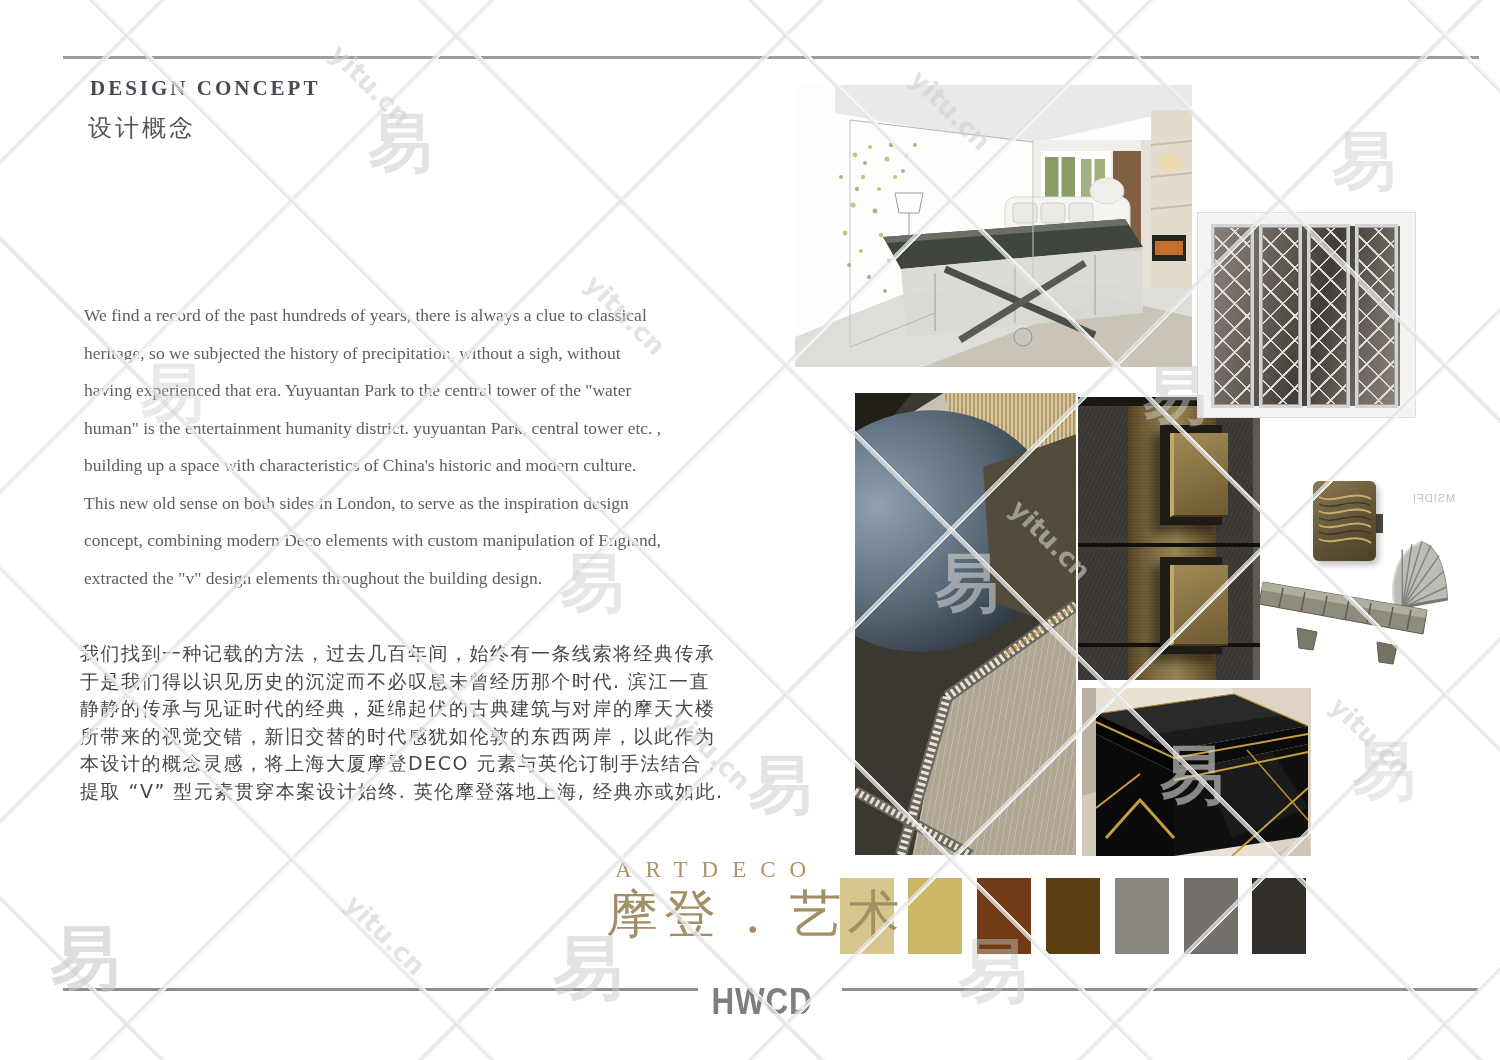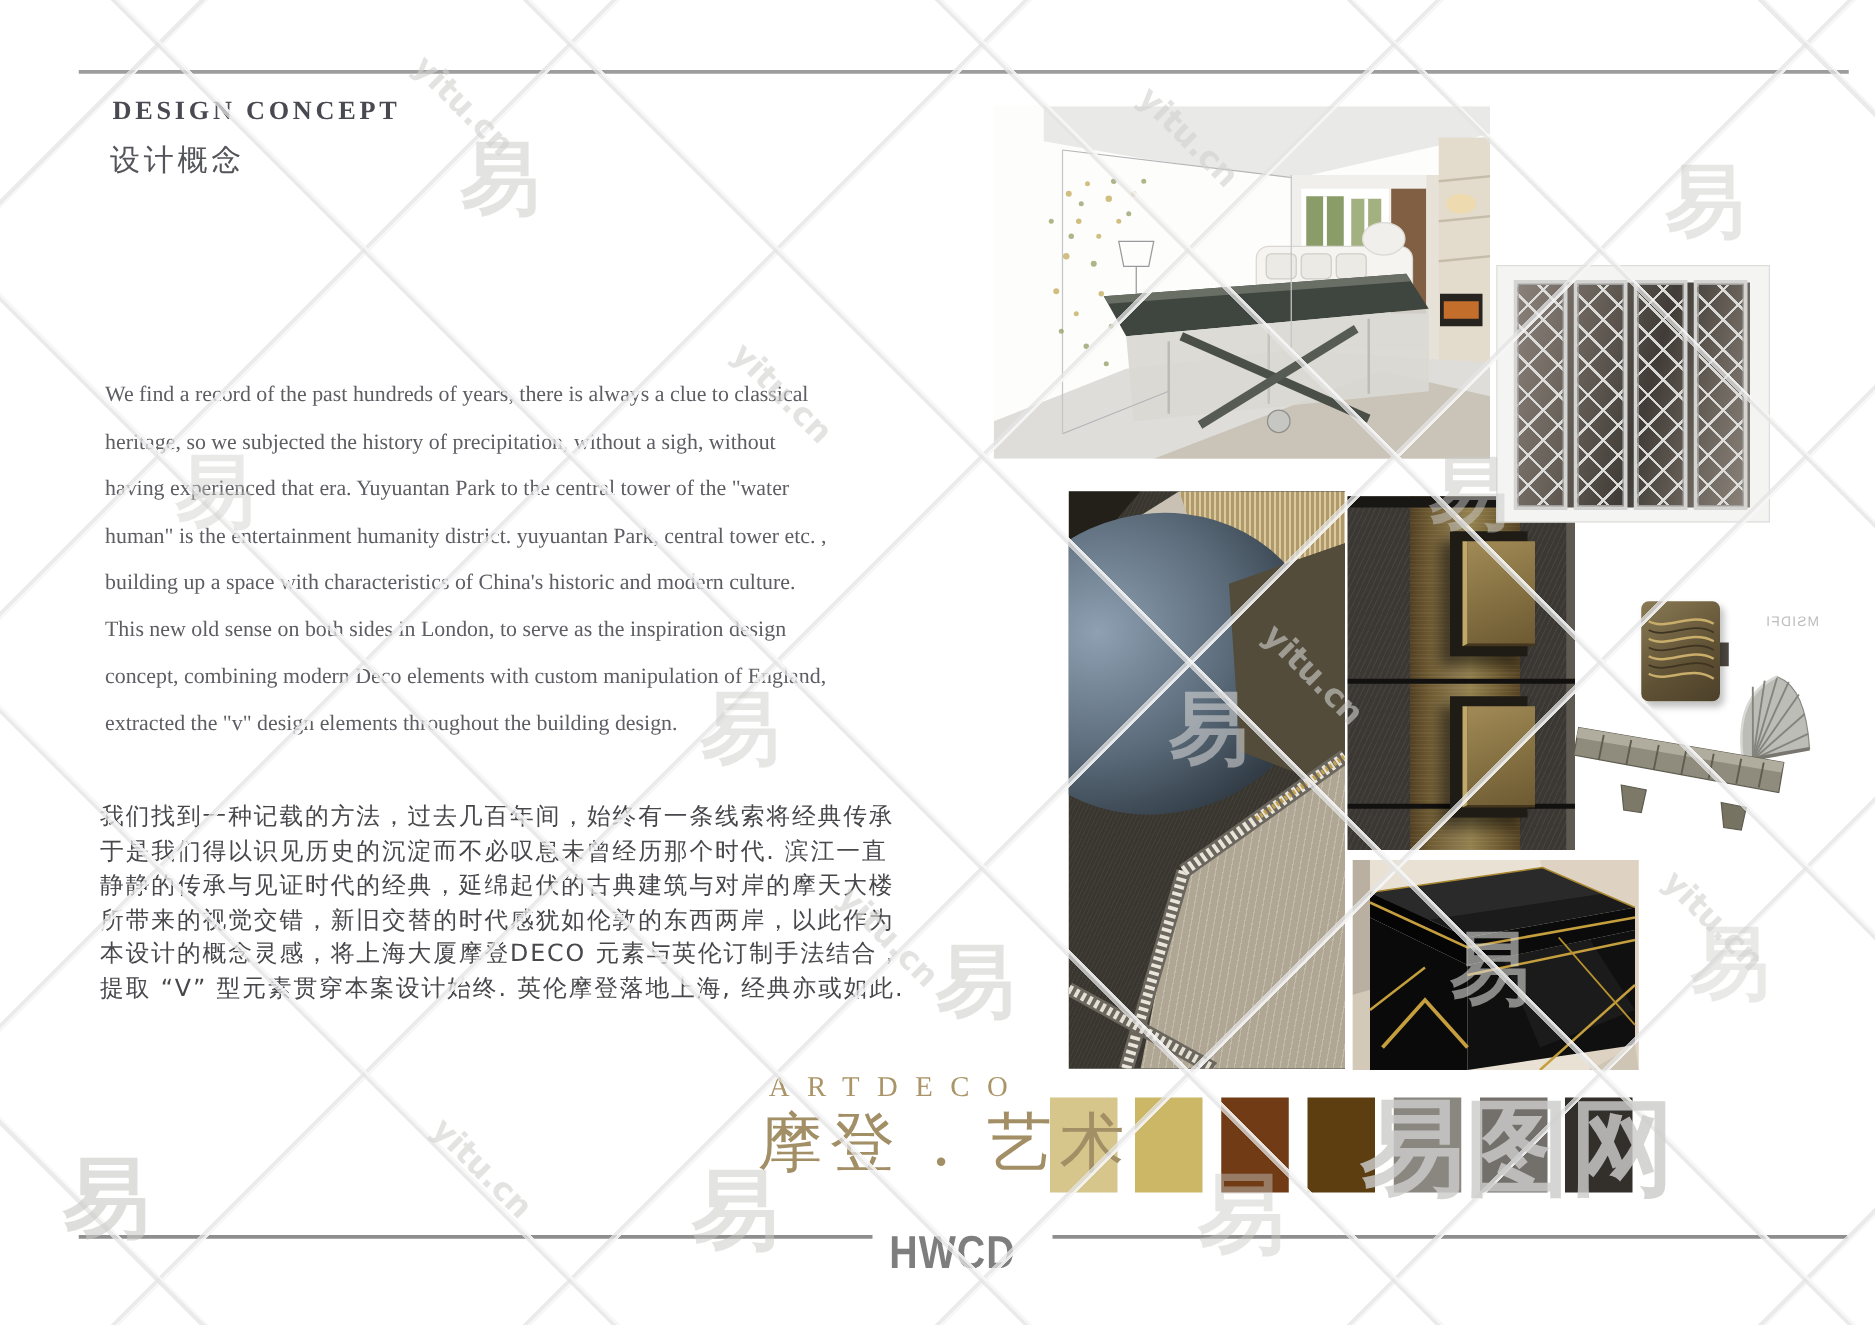--- a/index.html
+++ b/index.html
@@ -349,16 +349,15 @@
     <span class="wm-char" style="left:553px;top:922px;font-size:70px;opacity:.5;">易</span>
     <span class="wm-char" style="left:958px;top:925px;font-size:70px;opacity:.45;">易</span>
     <span class="wm-char" style="left:1352px;top:728px;font-size:64px;opacity:.4;">易</span>
     <span class="wm-site" style="left:900px;top:95px;">yitu.cn</span>
     <span class="wm-site" style="left:320px;top:70px;">yitu.cn</span>
     <span class="wm-site" style="left:575px;top:300px;">yitu.cn</span>
     <span class="wm-site" style="left:1000px;top:525px;">yitu.cn</span>
     <span class="wm-site" style="left:660px;top:735px;">yitu.cn</span>
     <span class="wm-site" style="left:1320px;top:722px;">yitu.cn</span>
     <span class="wm-site" style="left:335px;top:920px;">yitu.cn</span>
-    <span class="wm-big">易图网</span>
   </div>
 
 </div>
 
 </body></html>

